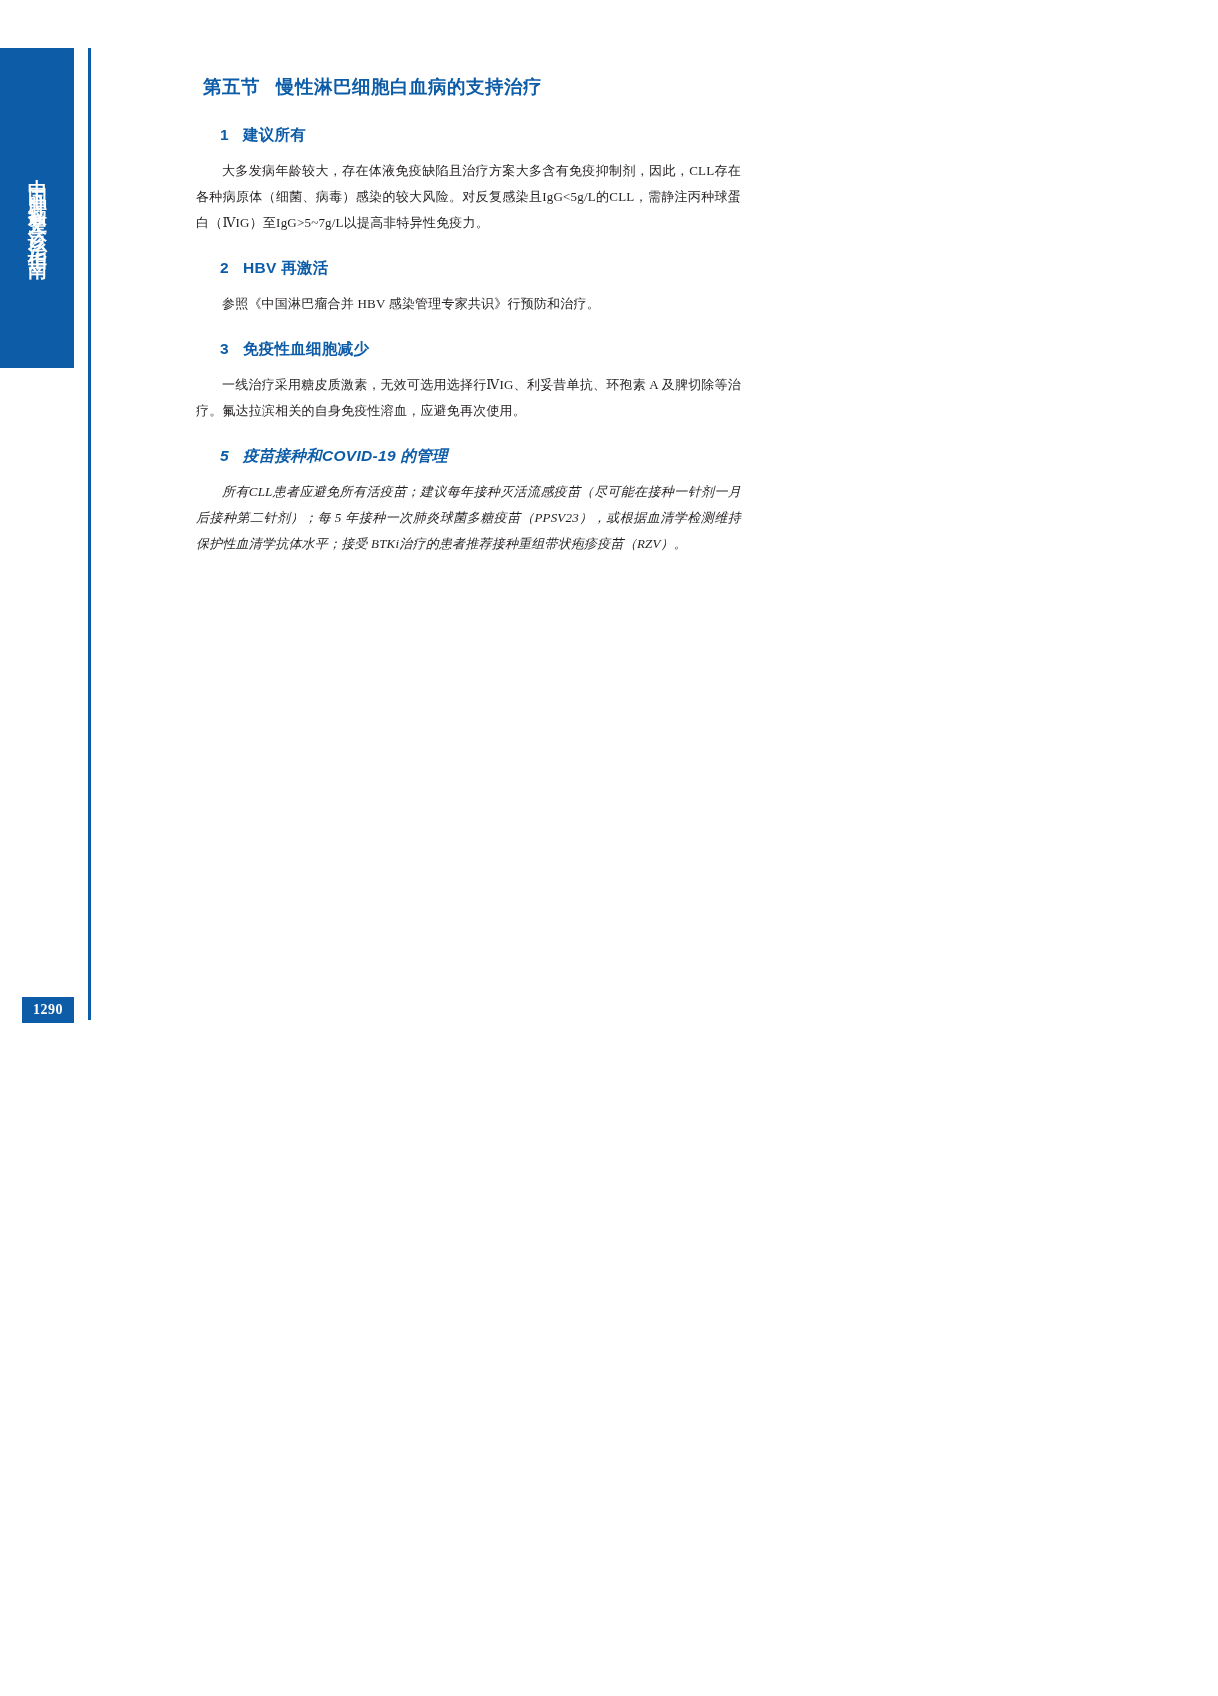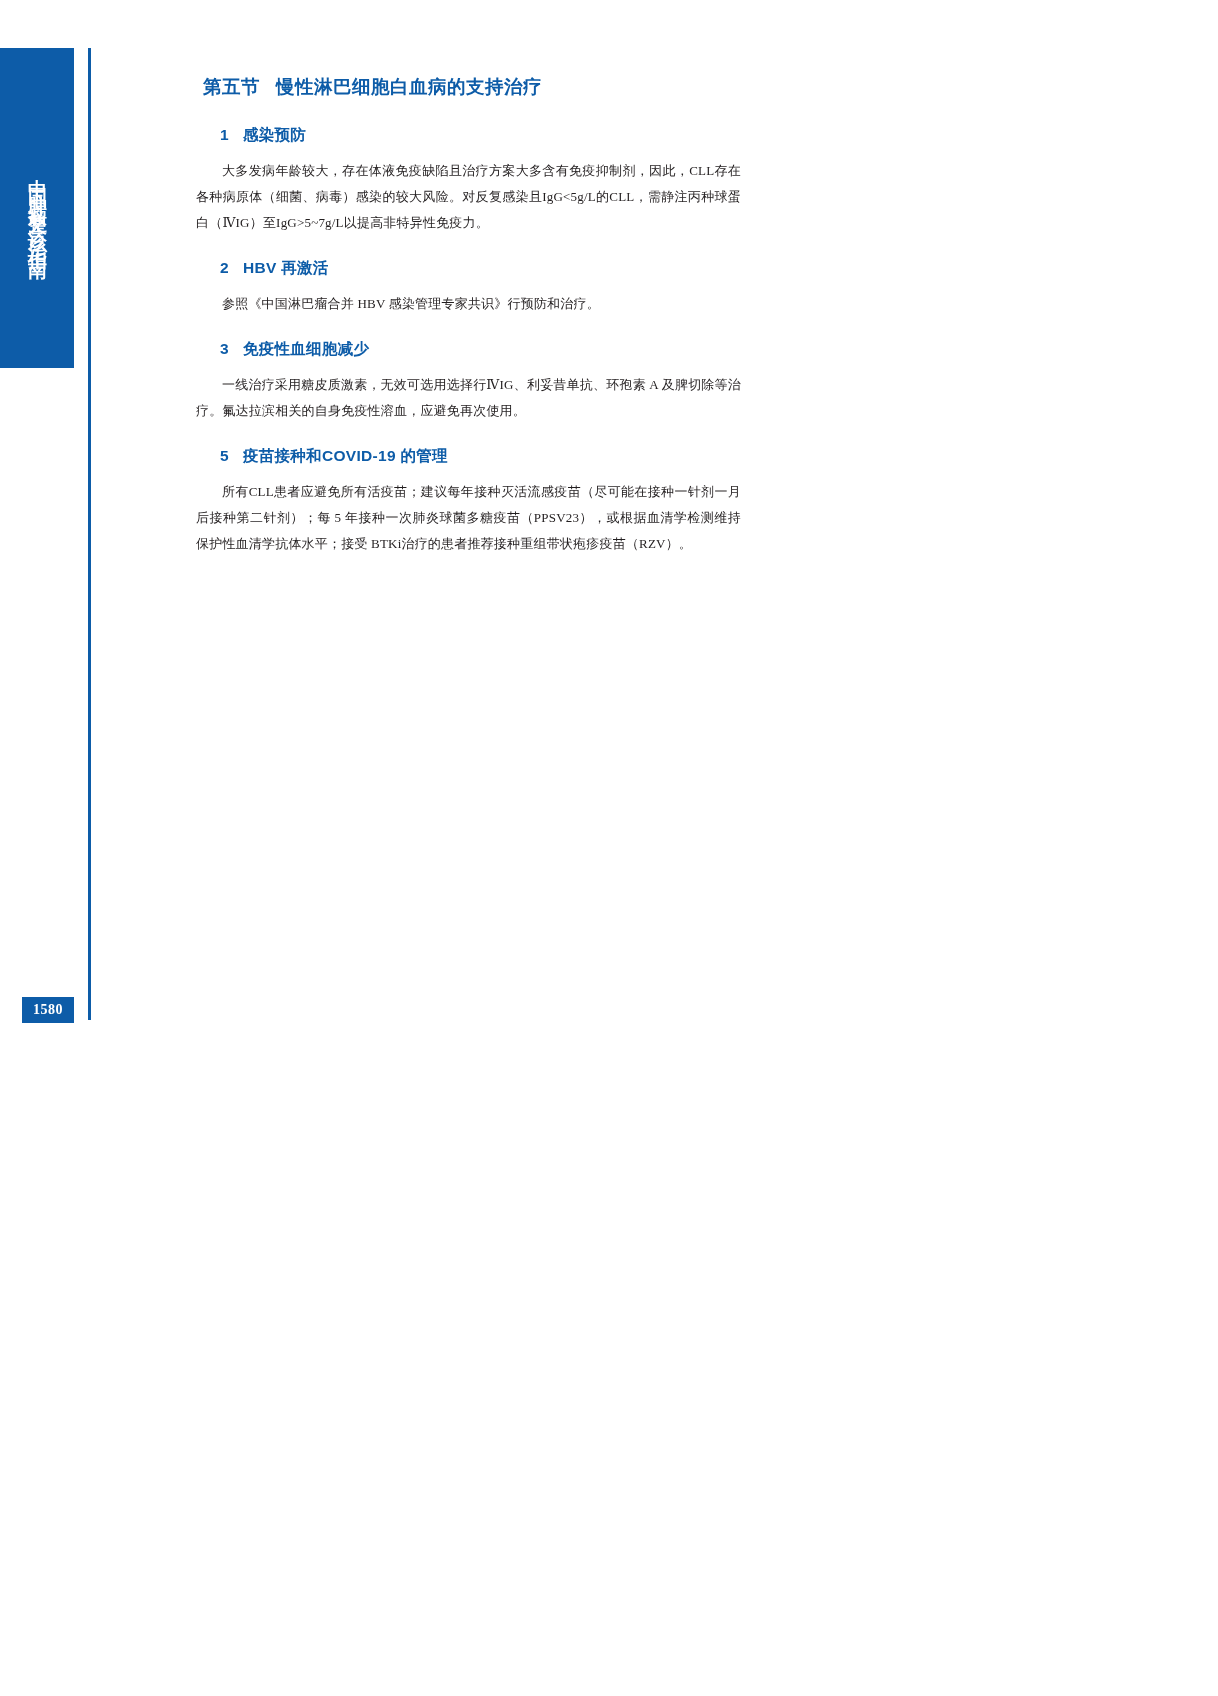--- a/index.html
+++ b/index.html
@@ -102,42 +102,42 @@
     line-height: 2.0;
     text-align: justify;
     text-justify: inter-ideograph;
     margin: 0 0 18px 0;
     text-indent: 2em;
     letter-spacing: 0.2px;
   }
   .para.tight { margin-bottom: 4px; }
 
   .block { margin-bottom: 22px; }
-  .block:last-child { margin-bottom: 0; }
+  .block:last-child { margin-bottom: 0; font-style: italic; }
 </style>
 </head>
 <body>
 
 <div id="sidebar-tab">
   <div class="vtitle">中国肿瘤整合诊治指南</div>
 </div>
 <div id="sidebar-rule"></div>
 <div id="page-number-box">
-  <span class="pnum">1580</span>
+  <span class="pnum">1290</span>
 </div>
 
 <div id="content">
 
   <h1 class="section-title">
     <span class="sec-label">第五节</span><span>慢性淋巴细胞白血病的支持治疗</span>
   </h1>
 
   <div class="block">
     <h2 class="sub-head">
-      <span class="num">1</span><span>感染预防</span>
+      <span class="num">1</span><span>建议所有</span>
     </h2>
     <p class="para">大多发病年龄较大，存在体液免疫缺陷且治疗方案大多含有免疫抑制剂，因此，CLL存在各种病原体（细菌、病毒）感染的较大风险。对反复感染且IgG&lt;5g/L的CLL，需静注丙种球蛋白（ⅣIG）至IgG&gt;5~7g/L以提高非特异性免疫力。</p>
   </div>
 
   <div class="block">
     <h2 class="sub-head">
       <span class="num">2</span><span>HBV 再激活</span>
     </h2>
     <p class="para">参照《中国淋巴瘤合并 HBV 感染管理专家共识》行预防和治疗。</p>
   </div>

